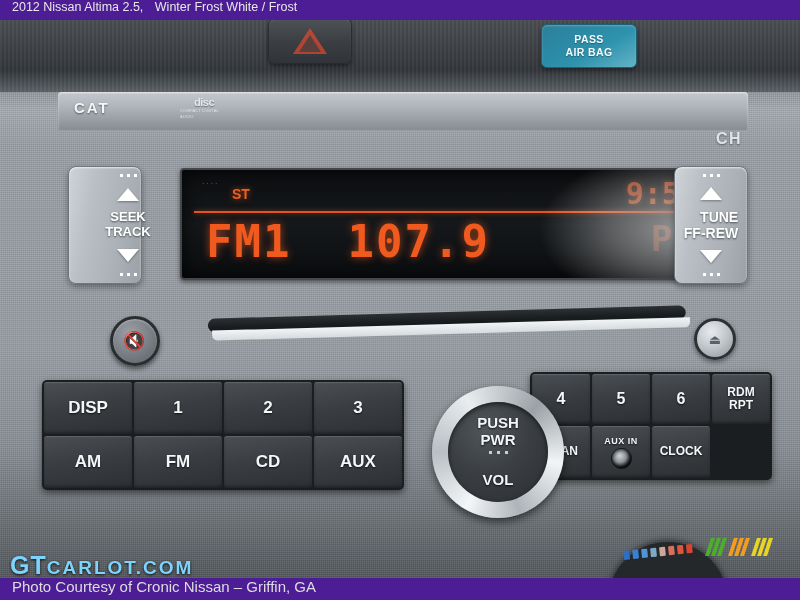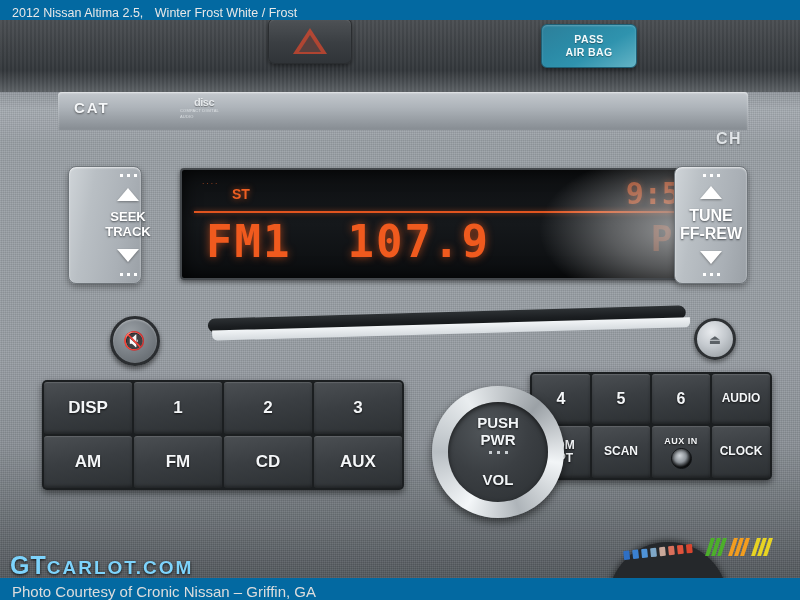--- a/index.html
+++ b/index.html
@@ -6,22 +6,22 @@
   body {
     width: 800px; height: 600px;
     font-family: "Liberation Sans", sans-serif;
     background: #23262a; overflow: hidden;
   }
   .shot { position: relative; width: 800px; height: 600px; overflow: hidden; }
 
   
   .banner {
     position: absolute; left: 0; width: 800px;
-    background: #0369a1; color: #e8e8e8;
-    display: flex; align-items: flex-end;
+    background: #4c1d95; color: #e8e8e8;
+    display: flex; align-items: flex-start;
   }
   .banner-top { top: 0; height: 20px; font-size: 12.5px; padding-left: 12px; }
   .banner-top .sep { color: #bdbdbd; margin: 0 4px; }
   .banner-bottom { bottom: 0; height: 22px; font-size: 15px; padding-left: 12px; color: #ddd; }
 
   
   .dash {
     position: absolute; left: 0; top: 20px; width: 800px; height: 558px;
     background:
       linear-gradient(180deg, #3c4045 0%, #2f3337 6%, #8e949a 12%, #a6acb2 16%,
@@ -178,21 +178,21 @@
     box-shadow: 0 3px 6px rgba(0,0,0,.35), inset 0 1px 2px rgba(255,255,255,.7);
     display: flex; flex-direction: column; align-items: center; justify-content: space-between;
     padding: 7px 0 7px;
   }
   .rocker.left { left: 40px; top: 46px; padding-left: 46px; }
   .rocker.right { right: 32px; top: 46px; }
   .rocker .rk-label {
     font-size: 13px; font-weight: bold; color: #ffffff; line-height: 1.15;
     text-align: center; text-shadow: 0 1px 2px rgba(60,65,70,.9);
   }
-  .rocker.right .rk-label { font-size: 16px; }
+  .rocker.right .rk-label { font-size: 14px; text-align: right; }
   .arrow-up, .arrow-dn {
     width: 0; height: 0; border-left: 11px solid transparent; border-right: 11px solid transparent;
     filter: drop-shadow(0 1px 1px rgba(0,0,0,.35));
   }
   .arrow-up { border-bottom: 13px solid #ffffff; }
   .arrow-dn { border-top: 13px solid #ffffff; }
   .dotrow { display: flex; gap: 4px; margin-bottom: 2px; }
   .dotrow.below { margin-top: 2px; margin-bottom: 0; }
   .dotrow i { width: 3px; height: 3px; background: #fff; display: block; }
 
@@ -417,21 +417,20 @@
       <div class="hbtn">AM</div>
       <div class="hbtn">FM</div>
       <div class="hbtn">CD</div>
       <div class="hbtn">AUX</div>
     </div>
 
     <div class="btn-grid grid-right">
       <div class="hbtn num">4</div>
       <div class="hbtn num">5</div>
       <div class="hbtn num">6</div>
-      <div class="hbtn small">AUDIO</div>
       <div class="hbtn twoline">
         <span>RDM</span>
         <span>RPT</span>
       </div>
       <div class="hbtn small">SCAN</div>
       <div class="hbtn jack">
         <span class="jlab">AUX IN</span>
         <span class="jhole"></span>
       </div>
       <div class="hbtn small">CLOCK</div>

